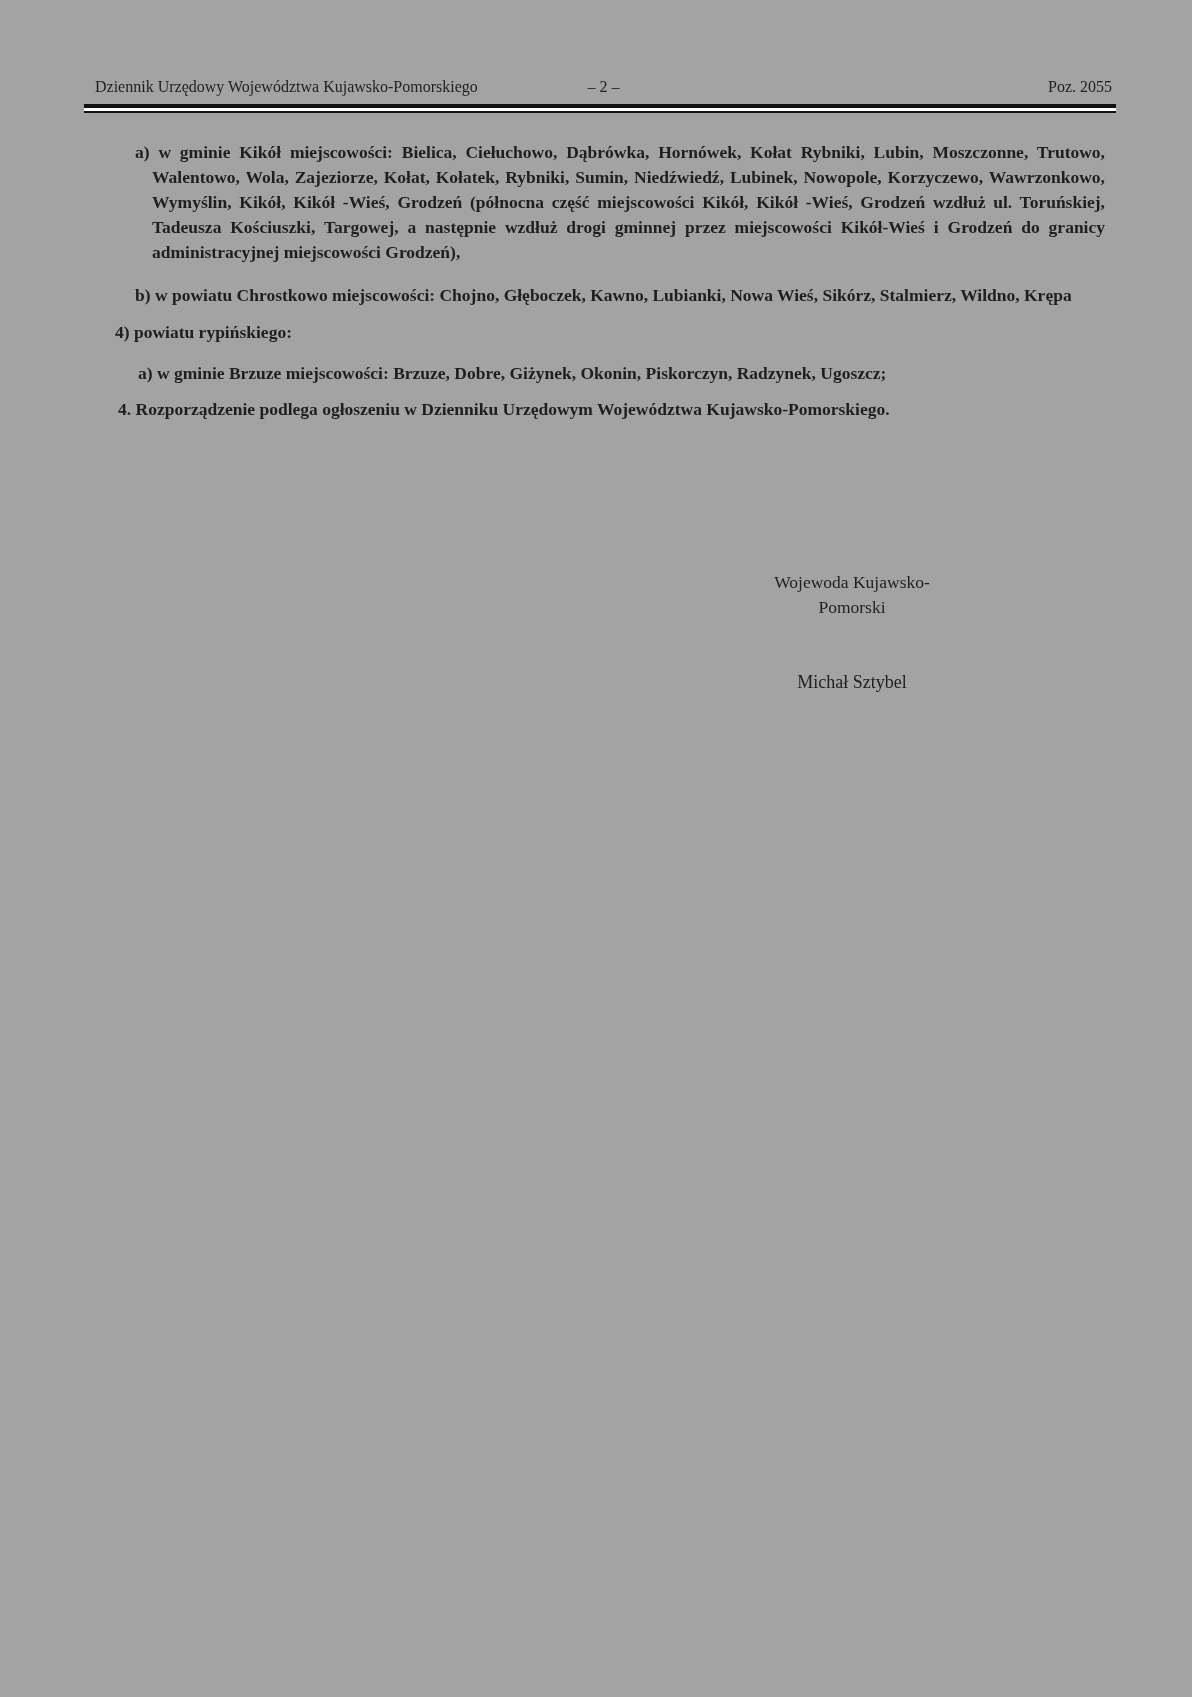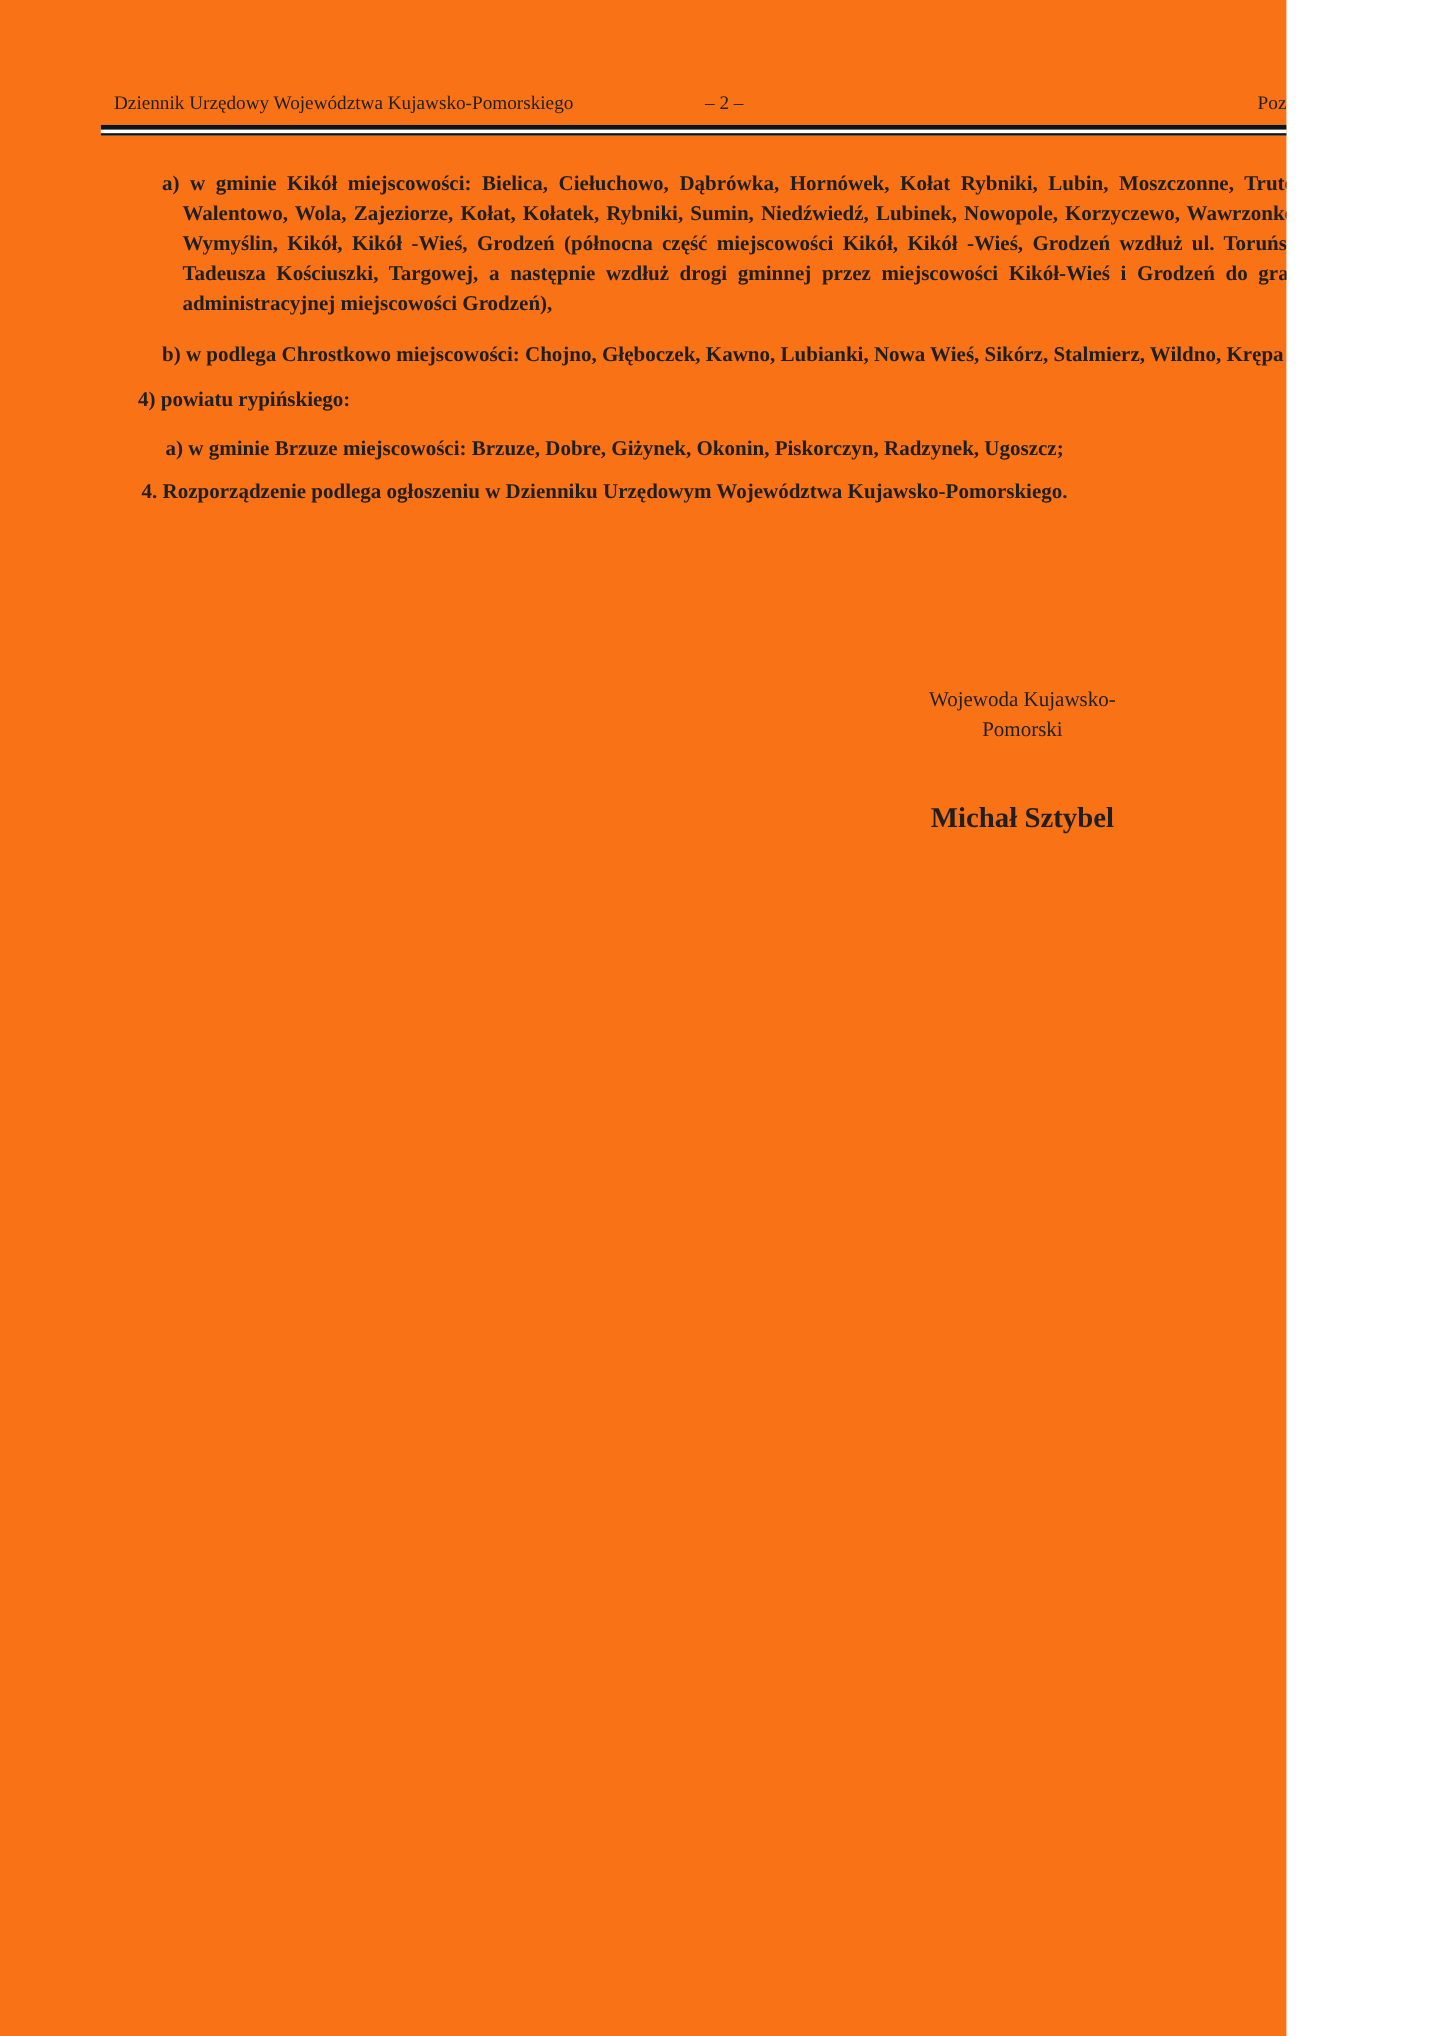--- a/index.html
+++ b/index.html
@@ -2,23 +2,23 @@
 <html lang="pl"><head>
 <meta charset="utf-8">
 <style>
   html, body {
     margin: 0;
     padding: 0;
     background: #ffffff;
   }
   .page {
     position: relative;
-    width: 1072px;
+    width: 1192px;
     height: 1697px;
-    background: #f97316;
+    background: #a3a3a3;
     font-family: "Liberation Serif", "DejaVu Serif", serif;
     color: #1f1f1f;
     overflow: hidden;
   }
 
   
   .header {
     position: absolute;
     left: 95px;
     top: 76px;
@@ -103,42 +103,42 @@
     width: 222px;
     text-align: center;
     font-size: 17.5px;
     line-height: 25px;
   }
   .signature .sig-role {
     margin: 0;
   }
   .signature .sig-name {
     margin: 50px 0 0 0;
-    font-weight: bold;
-    font-size: 24px;
+    font-weight: normal;
+    font-size: 18px;
     white-space: nowrap;
   }
 </style>
 </head>
 <body>
 
 <div class="page">
 
   <div class="header">
     <span class="journal-title">Dziennik Urzędowy Województwa Kujawsko-Pomorskiego</span>
     <span class="page-number">– 2 –</span>
     <span class="position-number">Poz. 2055</span>
   </div>
 
   <div class="header-rule"></div>
 
   <div class="doc-body">
     <p class="para level-letter para-a">a) w gminie Kikół miejscowości: Bielica, Ciełuchowo, Dąbrówka, Hornówek, Kołat Rybniki, Lubin, Moszczonne, Trutowo, Walentowo, Wola, Zajeziorze, Kołat, Kołatek, Rybniki, Sumin, Niedźwiedź, Lubinek, Nowopole, Korzyczewo, Wawrzonkowo, Wymyślin, Kikół, Kikół -Wieś, Grodzeń (północna część miejscowości Kikół, Kikół -Wieś, Grodzeń wzdłuż ul. Toruńskiej, Tadeusza Kościuszki, Targowej, a następnie wzdłuż drogi gminnej przez miejscowości Kikół-Wieś i Grodzeń do granicy administracyjnej miejscowości Grodzeń),</p>
 
-    <p class="para level-letter para-b">b) w  podlega Chrostkowo miejscowości: Chojno, Głęboczek, Kawno, Lubianki, Nowa Wieś, Sikórz, Stalmierz, Wildno, Krępa</p>
+    <p class="para level-letter para-b">b) w  powiatu Chrostkowo miejscowości: Chojno, Głęboczek, Kawno, Lubianki, Nowa Wieś, Sikórz, Stalmierz, Wildno, Krępa</p>
 
     <p class="para para-item4">4) powiatu rypińskiego:</p>
 
     <p class="para para-sub-a">a) w gminie  Brzuze miejscowości: Brzuze, Dobre, Giżynek, Okonin, Piskorczyn, Radzynek, Ugoszcz;</p>
 
     <p class="para para-2">4. Rozporządzenie podlega ogłoszeniu w Dzienniku Urzędowym Województwa Kujawsko-Pomorskiego.</p>
   </div>
 
   <div class="signature">
     <p class="sig-role">Wojewoda Kujawsko-Pomorski</p>

